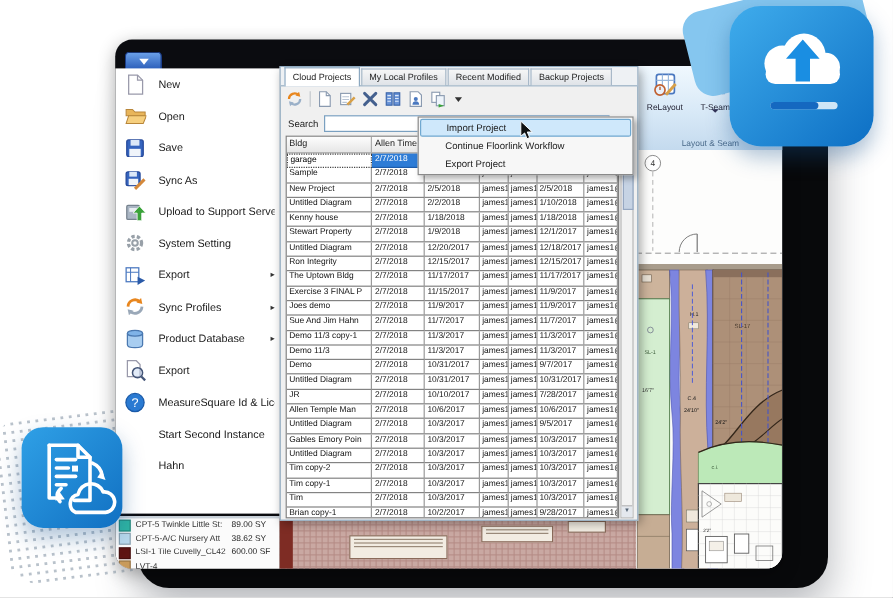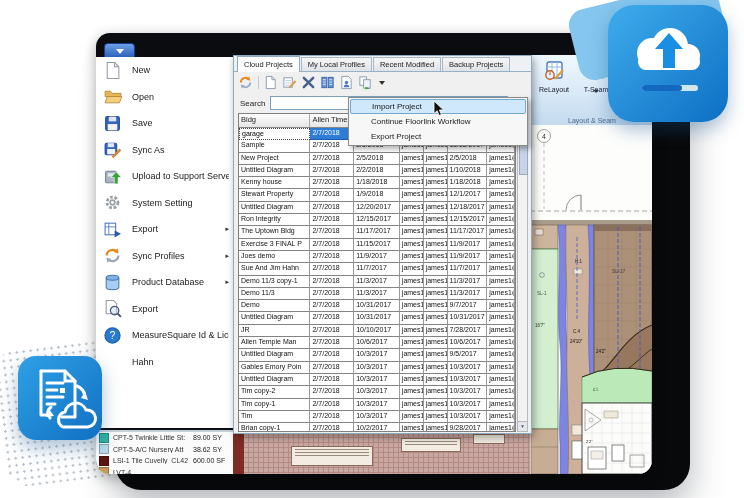--- a/index.html
+++ b/index.html
@@ -220,20 +220,24 @@
           <span class="fm-label">Export</span>
         </div>
         <div class="fm-item">
           <span class="fm-ico">
             <svg viewBox="0 0 18 18">
               <circle cx="9" cy="9" r="7.2" fill="#2a7ad2" stroke="#1a5aa8"></circle>
               <text x="9" y="12.6" font-size="10" text-anchor="middle" fill="#fff" font-family="Liberation Sans, sans-serif">?</text>
             </svg>
           </span>
           <span class="fm-label">MeasureSquare Id &amp; License</span>
+        </div>
+        <div class="fm-item">
+          <span class="fm-ico"></span>
+          <span class="fm-label">Start Second Instance</span>
         </div>
         <div class="fm-item">
           <span class="fm-ico"></span>
           <span class="fm-label">Hahn</span>
         </div>
       </div>
 
     <div class="abs estlist" id="est-list">
         <div class="est-row">
           <span class="est-sw" style="background: rgb(47, 181, 163);"></span>

